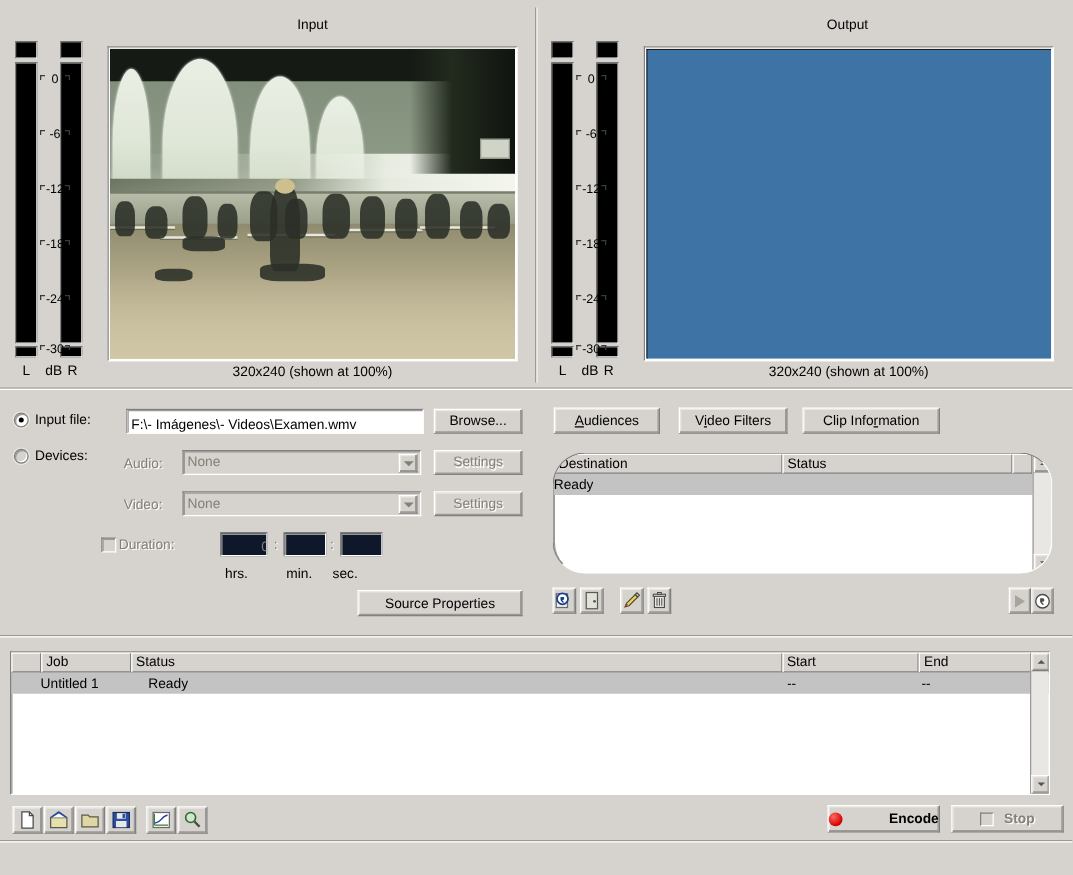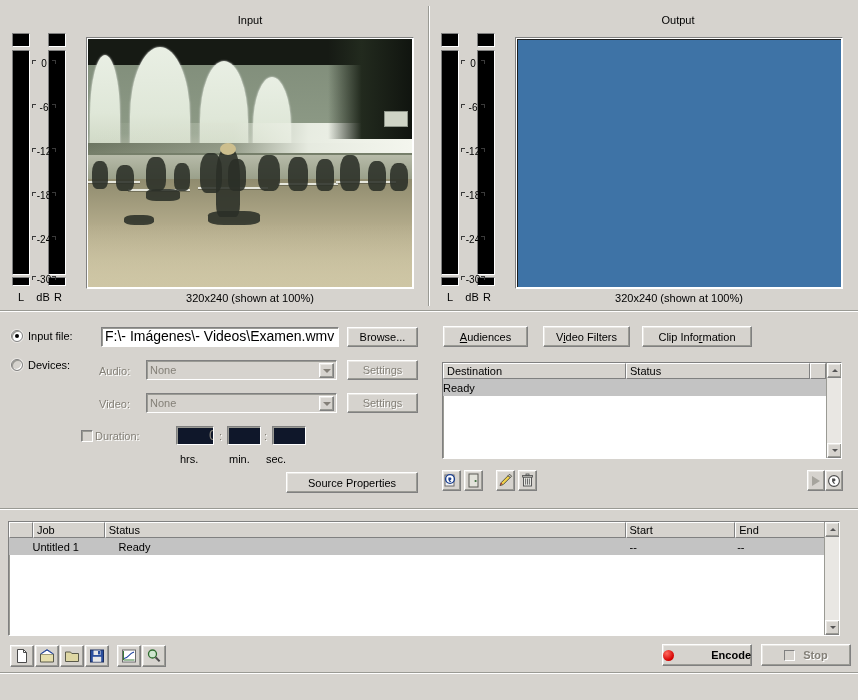--- a/index.html
+++ b/index.html
@@ -179,23 +179,23 @@
     box-sizing:border-box;
   }
   .lbl { font-size:11px; color:#000; }
   .lbl.dim { color:#848078; text-shadow: 1px 1px 0 #fff; }
   .txtbox {
     background:#ffffff;
     border:1px solid;
     border-color:#808080 #ffffff #ffffff #808080;
     box-shadow: inset 1px 1px 0 #9a9a94;
     box-sizing:border-box;
-    display:flex; align-items:flex-start;
+    display:flex; align-items:flex-end;
     padding-left:3px;
-    font-size:14px;
+    font-size:11px;
     overflow:hidden;
     white-space:nowrap;
   }
   .txtbox.dim { background:#0f172a; color:#848078;padding-left:32px; }
   .combo {
     background:#d6d3ce;
     border:1px solid;
     border-color:#808080 #ffffff #ffffff #808080;
     box-shadow: inset 1px 1px 0 #9a9a94;
     box-sizing:border-box;
@@ -525,21 +525,21 @@
     <div class="btn" style="position:absolute; left:443px; top:326px; width:85px; height:21px;">
       <span><span class="underline">A</span>udiences</span>
     </div>
     <div class="btn" style="position:absolute; left:543px; top:326px; width:87px; height:21px;">
       <span>V<span class="underline">i</span>deo Filters</span>
     </div>
     <div class="btn" style="position:absolute; left:642px; top:326px; width:110px; height:21px;">
       <span>Clip Info<span class="underline">r</span>mation</span>
     </div>
 
-    <div class="lv" style="left:442px; top:362px; width:400px; height:97px;">
+    <div class="lv" style="left:442px; top:362px; width:400px; height:97px;border-radius:26px;">
       <div class="lv-head">
         <div class="lv-col" style="width:183px;">Destination</div>
         <div class="lv-col" style="width:184px;">Status</div>
         <div class="lv-col" style="width:16px;"></div>
       </div>
       <div class="lv-row">
         <div class="lv-cell" style="width:184px;">
           <span>Ready</span>
         </div>
       </div>

